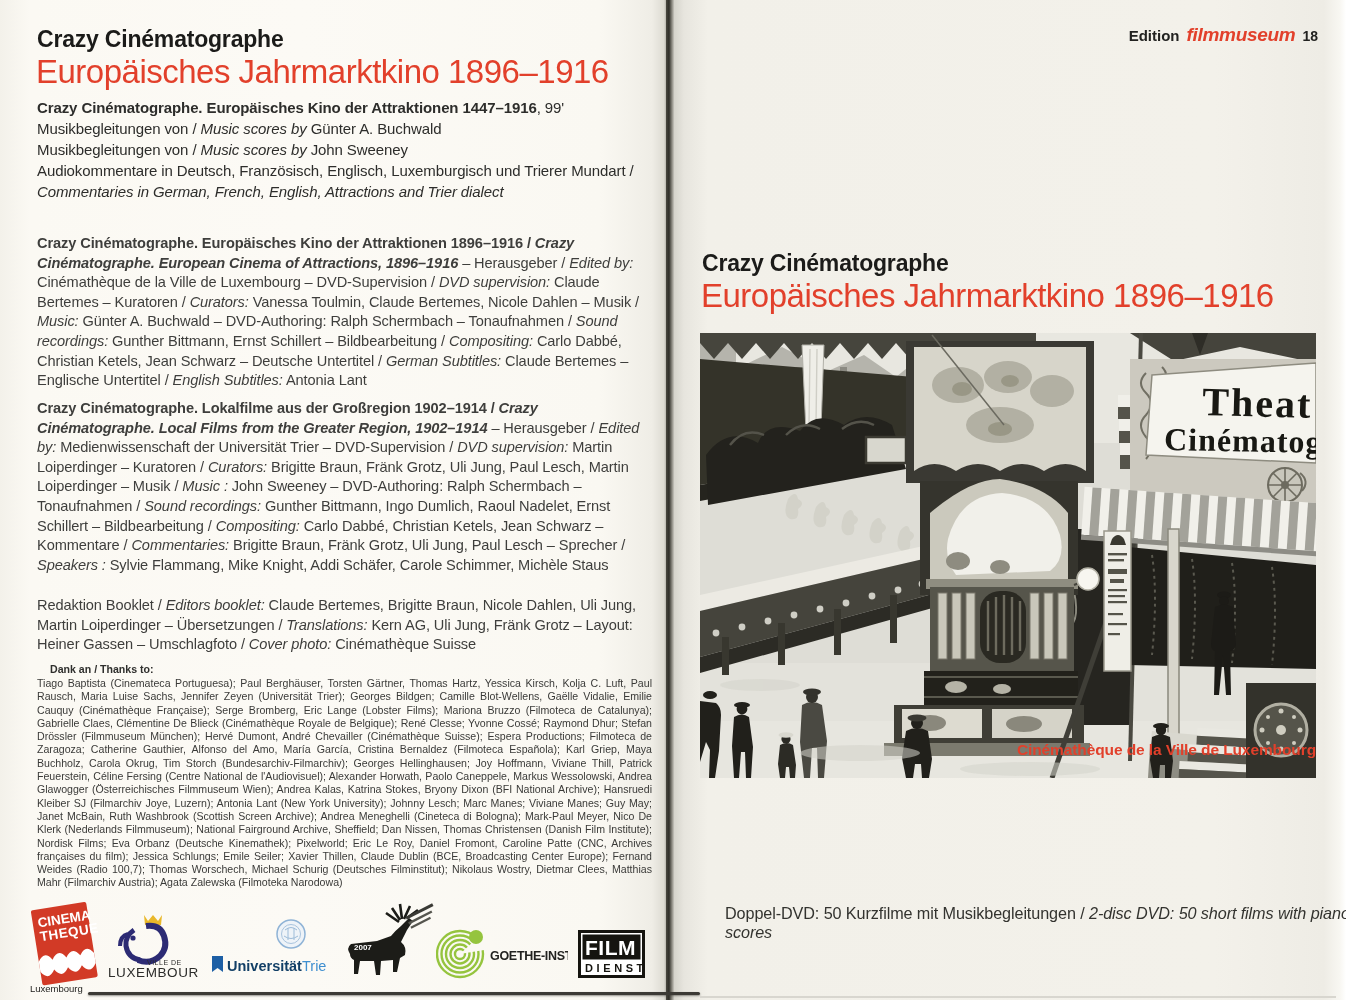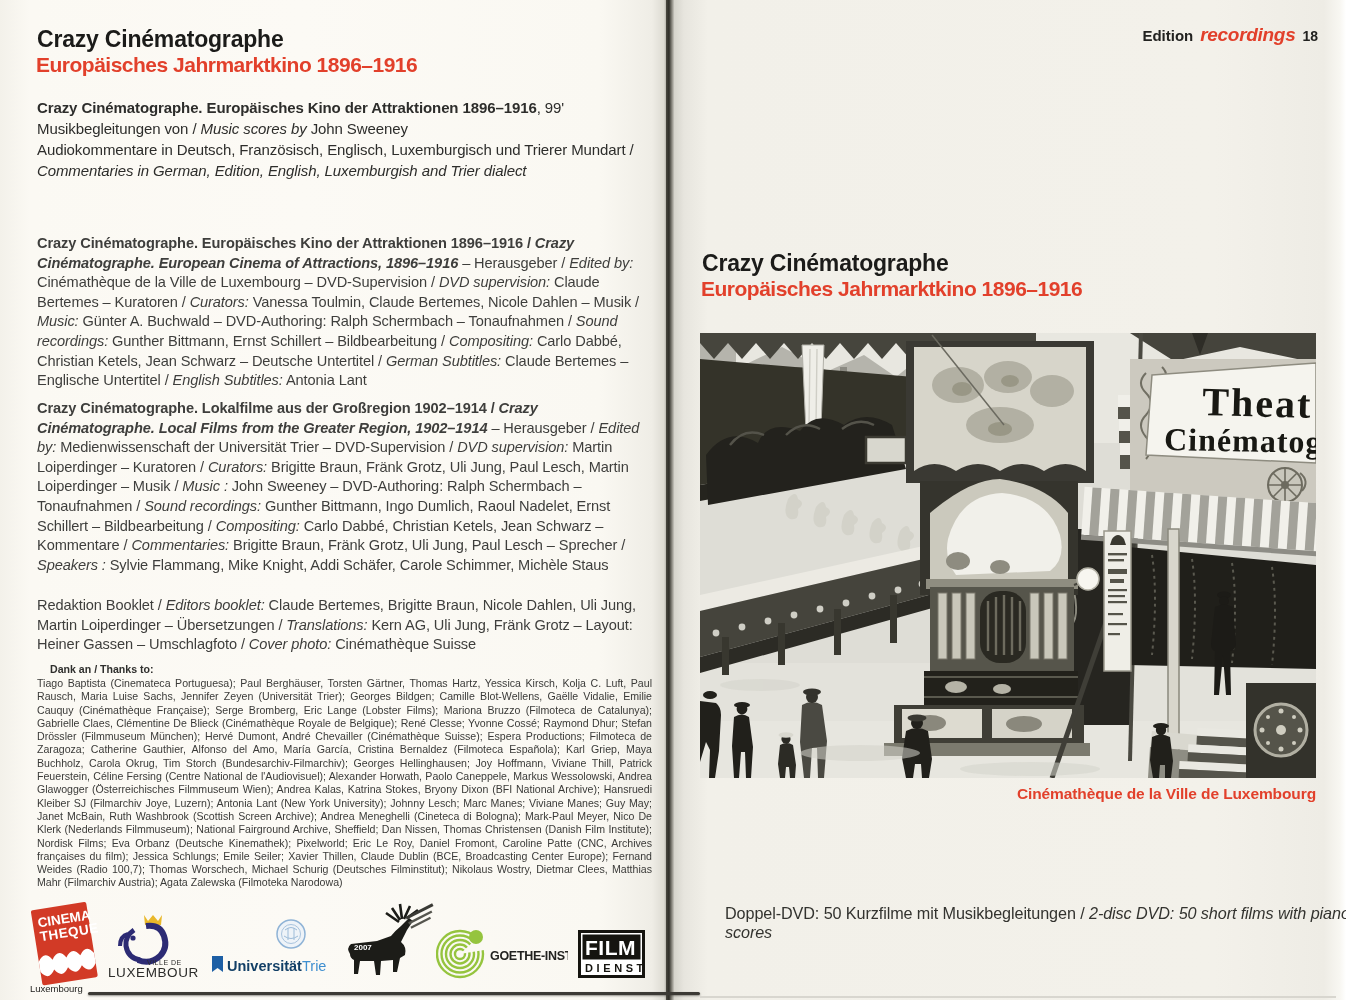--- a/index.html
+++ b/index.html
@@ -13,21 +13,21 @@
     background:linear-gradient(90deg,#4a4840 0px,#2e2d28 3px,#6f6d64 5px,#c9c7bf 8px);}
   .page-right{left:674px;top:0;width:672px;height:1000px;
     background:linear-gradient(90deg,#d5d3cb 0px,#e7e5de 10px,#f2f0e9 34px,#f3f1ea 540px,#eeece5 650px,#f8f7f2 666px,#ffffff 672px);}
   .bottom-edge-left{left:88px;top:992px;width:612px;height:3px;background:#3c3a35;border-radius:2px;box-shadow:0 1px 2px #3c3a3588;}
   .bottom-edge-right{left:700px;top:996px;width:636px;height:2px;background:#d8d6cf;}
 
   
   .seg-b{font-weight:700;}
   .seg-i{font-style:italic;}
   .t-black{color:#1b1b19;font-weight:700;font-size:23px;letter-spacing:-0.2px;}
-  .t-red{color:#e2402b;font-weight:700;font-size:21px;letter-spacing:-0.5px;}
+  .t-red{color:#e2402b;font-weight:400;font-size:33px;letter-spacing:-0.5px;}
   .intro{width:622px;font-size:15px;line-height:21px;color:#2d2d2b;letter-spacing:-0.1px;}
   .credits{width:614px;font-size:14.6px;line-height:19.6px;color:#3e3e3c;letter-spacing:-0.1px;}
   .thanks-head{font-size:10.6px;font-weight:700;color:#2f2f2d;margin-left:13px;}
   .thanks-body{width:615px;font-size:10.6px;line-height:13.3px;color:#3a3a38;text-align:justify;}
   .edition-line{display:flex;align-items:baseline;gap:7px;}
   .edition-label{font-size:15px;font-weight:700;color:#222220;}
   .edition-brand{font-size:19px;font-weight:700;font-style:italic;color:#e2402b;letter-spacing:-0.3px;}
   .edition-number{font-size:14px;font-weight:700;color:#222220;}
   .publisher{font-size:15.5px;line-height:20px;font-weight:700;color:#e2402b;text-align:right;letter-spacing:-0.1px;}
   .footer-line{font-size:16.2px;color:#33332f;letter-spacing:-0.1px;}
@@ -38,23 +38,24 @@
 </head>
 <body>
 
 <div class="spread">
 
   <div class="abs page-left">
     <div class="abs t-black" style="left:37px;top:26px;">Crazy Cinématographe</div>
     <div class="abs t-red" style="left:36px;top:53px;">Europäisches Jahrmarktkino 1896–1916</div>
 
     <div class="abs intro" style="left:37px;top:97px;">
-      <div><span class="seg-b">Crazy Cinématographe. Europäisches Kino der Attraktionen 1896–1916</span><span>, 99'</span></div>
+      <div><span class="seg-b">Crazy Cinématographe. Europäisches Kino der Attraktionen 1447–1916</span><span>, 99'</span></div>
+      <div><span>Musikbegleitungen von / </span><span class="seg-i">Music scores by</span><span> Günter A. Buchwald</span></div>
       <div><span>Musikbegleitungen von / </span><span class="seg-i">Music scores by</span><span> John Sweeney</span></div>
-      <div><span>Audiokommentare in Deutsch, Französisch, Englisch, Luxemburgisch und Trierer Mundart / </span><span class="seg-i">Commentaries in German, Edition, English, Luxemburgish and Trier dialect</span></div>
+      <div><span>Audiokommentare in Deutsch, Französisch, Englisch, Luxemburgisch und Trierer Mundart / </span><span class="seg-i">Commentaries in German, French, English, Attractions and Trier dialect</span></div>
     </div>
 
     <div class="abs credits" style="left:37px;top:234px;"><span class="seg-b">Crazy Cinématographe. Europäisches Kino der Attraktionen 1896–1916 / </span><span class="seg-b seg-i">Crazy Cinématographe. European Cinema of Attractions, 1896–1916</span><span> – Herausgeber / </span><span class="seg-i">Edited by:</span><span> Cinémathèque de la Ville de Luxembourg – DVD-Supervision / </span><span class="seg-i">DVD supervision:</span><span> Claude Bertemes – Kuratoren / </span><span class="seg-i">Curators:</span><span> Vanessa Toulmin, Claude Bertemes, Nicole Dahlen – Musik / </span><span class="seg-i">Music:</span><span> Günter A. Buchwald – DVD-Authoring: Ralph Schermbach – Tonaufnahmen / </span><span class="seg-i">Sound recordings:</span><span> Gunther Bittmann, Ernst Schillert – Bildbearbeitung / </span><span class="seg-i">Compositing:</span><span> Carlo Dabbé, Christian Ketels, Jean Schwarz – Deutsche Untertitel / </span><span class="seg-i">German Subtitles:</span><span> Claude Bertemes – Englische Untertitel / </span><span class="seg-i">English Subtitles:</span><span> Antonia Lant</span></div>
     <div class="abs credits" style="left:37px;top:399px;"><span class="seg-b">Crazy Cinématographe. Lokalfilme aus der Großregion 1902–1914 / </span><span class="seg-b seg-i">Crazy Cinématographe. Local Films from the Greater Region, 1902–1914</span><span> – Herausgeber / </span><span class="seg-i">Edited by:</span><span> Medienwissenschaft der Universität Trier – DVD-Supervision / </span><span class="seg-i">DVD supervision:</span><span> Martin Loiperdinger – Kuratoren / </span><span class="seg-i">Curators:</span><span> Brigitte Braun, Fränk Grotz, Uli Jung, Paul Lesch, Martin Loiperdinger – Musik / </span><span class="seg-i">Music :</span><span> John Sweeney – DVD-Authoring: Ralph Schermbach – Tonaufnahmen / </span><span class="seg-i">Sound recordings:</span><span> Gunther Bittmann, Ingo Dumlich, Raoul Nadelet, Ernst Schillert – Bildbearbeitung / </span><span class="seg-i">Compositing:</span><span> Carlo Dabbé, Christian Ketels, Jean Schwarz – Kommentare / </span><span class="seg-i">Commentaries:</span><span> Brigitte Braun, Fränk Grotz, Uli Jung, Paul Lesch – Sprecher / </span><span class="seg-i">Speakers :</span><span> Sylvie Flammang, Mike Knight, Addi Schäfer, Carole Schimmer, Michèle Staus</span></div>
     <div class="abs credits" style="left:37px;top:596px;"><span>Redaktion Booklet / </span><span class="seg-i">Editors booklet:</span><span> Claude Bertemes, Brigitte Braun, Nicole Dahlen, Uli Jung, Martin Loiperdinger – Übersetzungen / </span><span class="seg-i">Translations:</span><span> Kern AG, Uli Jung, Fränk Grotz – Layout: Heiner Gassen – Umschlagfoto / </span><span class="seg-i">Cover photo:</span><span> Cinémathèque Suisse</span></div>
 
     <div class="abs thanks-head" style="left:37px;top:663px;">Dank an / Thanks to:</div>
     <div class="abs thanks-body" style="left:37px;top:677px;">Tiago Baptista (Cinemateca Portuguesa); Paul Berghäuser, Torsten Gärtner, Thomas Hartz, Yessica Kirsch, Kolja C. Luft, Paul Rausch, Maria Luise Sachs, Jennifer Zeyen (Universität Trier); Georges Bildgen; Camille Blot-Wellens, Gaëlle Vidalie, Emilie Cauquy (Cinémathèque Française); Serge Bromberg, Eric Lange (Lobster Films); Mariona Bruzzo (Filmoteca de Catalunya); Gabrielle Claes, Clémentine De Blieck (Cinémathèque Royale de Belgique); René Clesse; Yvonne Cossé; Raymond Dhur; Stefan Drössler (Filmmuseum München); Hervé Dumont, André Chevailler (Cinémathèque Suisse); Espera Productions; Filmoteca de Zaragoza; Catherine Gauthier, Alfonso del Amo, María García, Cristina Bernaldez (Filmoteca Española); Karl Griep, Maya Buchholz, Carola Okrug, Tim Storch (Bundesarchiv-Filmarchiv); Georges Hellinghausen; Joy Hoffmann, Viviane Thill, Patrick Feuerstein, Céline Fersing (Centre National de l'Audiovisuel); Alexander Horwath, Paolo Caneppele, Markus Wessolowski, Andrea Glawogger (Österreichisches Filmmuseum Wien); Andrea Kalas, Katrina Stokes, Bryony Dixon (BFI National Archive); Hansruedi Kleiber SJ (Filmarchiv Joye, Luzern); Antonia Lant (New York University); Johnny Lesch; Marc Manes; Viviane Manes; Guy May; Janet McBain, Ruth Washbrook (Scottish Screen Archive); Andrea Meneghelli (Cineteca di Bologna); Mark-Paul Meyer, Nico De Klerk (Nederlands Filmmuseum); National Fairground Archive, Sheffield; Dan Nissen, Thomas Christensen (Danish Film Institute); Nordisk Films; Eva Orbanz (Deutsche Kinemathek); Pixelworld; Eric Le Roy, Daniel Fromont, Caroline Patte (CNC, Archives françaises du film); Jessica Schlungs; Emile Seiler; Xavier Thillen, Claude Dublin (BCE, Broadcasting Center Europe); Fernand Weides (Radio 100,7); Thomas Worschech, Michael Schurig (Deutsches Filminstitut); Nikolaus Wostry, Dietmar Clees, Matthias Mahr (Filmarchiv Austria); Agata Zalewska (Filmoteka Narodowa)</div>
 
     <div class="abs" style="left:0;top:898px;width:666px;height:100px;">
@@ -122,21 +123,21 @@
       </svg>
     </div>
   </div>
 
   <div class="abs gutter"></div>
 
   <div class="abs page-right">
 
     <div class="abs edition-line" style="top:24px;right:28px;">
       <span class="edition-label">Edition</span>
-      <span class="edition-brand">recordings</span>
+      <span class="edition-brand">filmmuseum</span>
       <span class="edition-number">18</span>
     </div>
 
     <div class="abs t-black" style="left:28px;top:250px;">Crazy Cinématographe</div>
     <div class="abs t-red" style="left:27px;top:277px;">Europäisches Jahrmarktkino 1896–1916</div>
 
     <div class="abs" style="left:26px;top:333px;width:616px;height:445px;overflow:hidden;">
       <svg width="616" height="445" viewBox="0 0 616 445">
 
         <rect x="0" y="0" width="616" height="445" fill="#deddd6"></rect>
@@ -376,21 +377,21 @@
         </g>
 
         <g fill="#d4d3cb" opacity="0.55">
           <ellipse cx="160" cy="420" rx="60" ry="8"></ellipse>
           <ellipse cx="330" cy="436" rx="70" ry="7"></ellipse>
           <ellipse cx="60" cy="352" rx="40" ry="6"></ellipse>
         </g>
       </svg>
     </div>
 
-    <div class="abs publisher" style="right:30px;top:784px;">
+    <div class="abs publisher" style="right:30px;top:740px;">
       <div>Cinémathèque de la Ville de Luxembourg</div>
     </div>
 
     <div class="abs footer-line" style="left:27px;top:904px;width:634px;margin-left:24px;"><span>Doppel-DVD: 50 Kurzfilme mit Musikbegleitungen / </span><span class="seg-i">2-disc DVD: 50 short films with piano scores</span></div>
   </div>
 
   <div class="abs bottom-edge-left"></div>
   <div class="abs bottom-edge-right"></div>
 </div>
 

